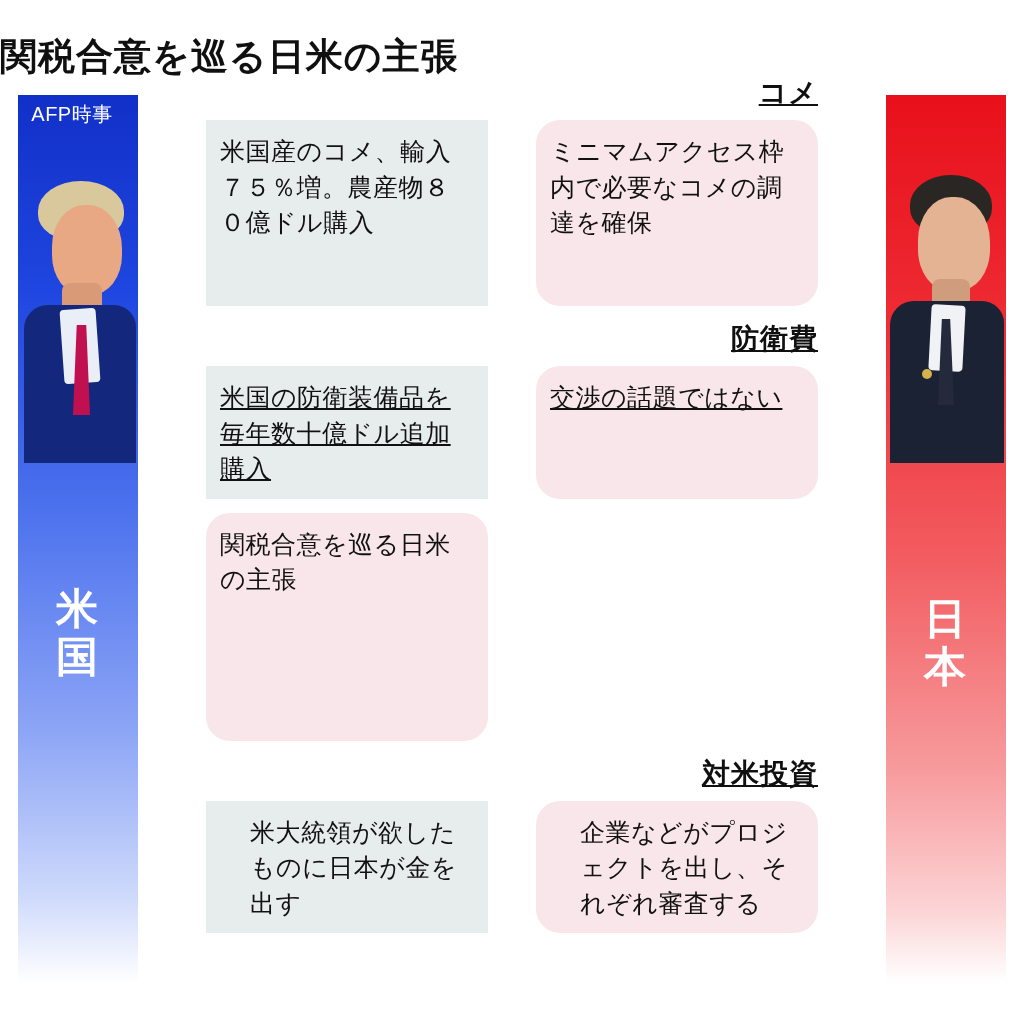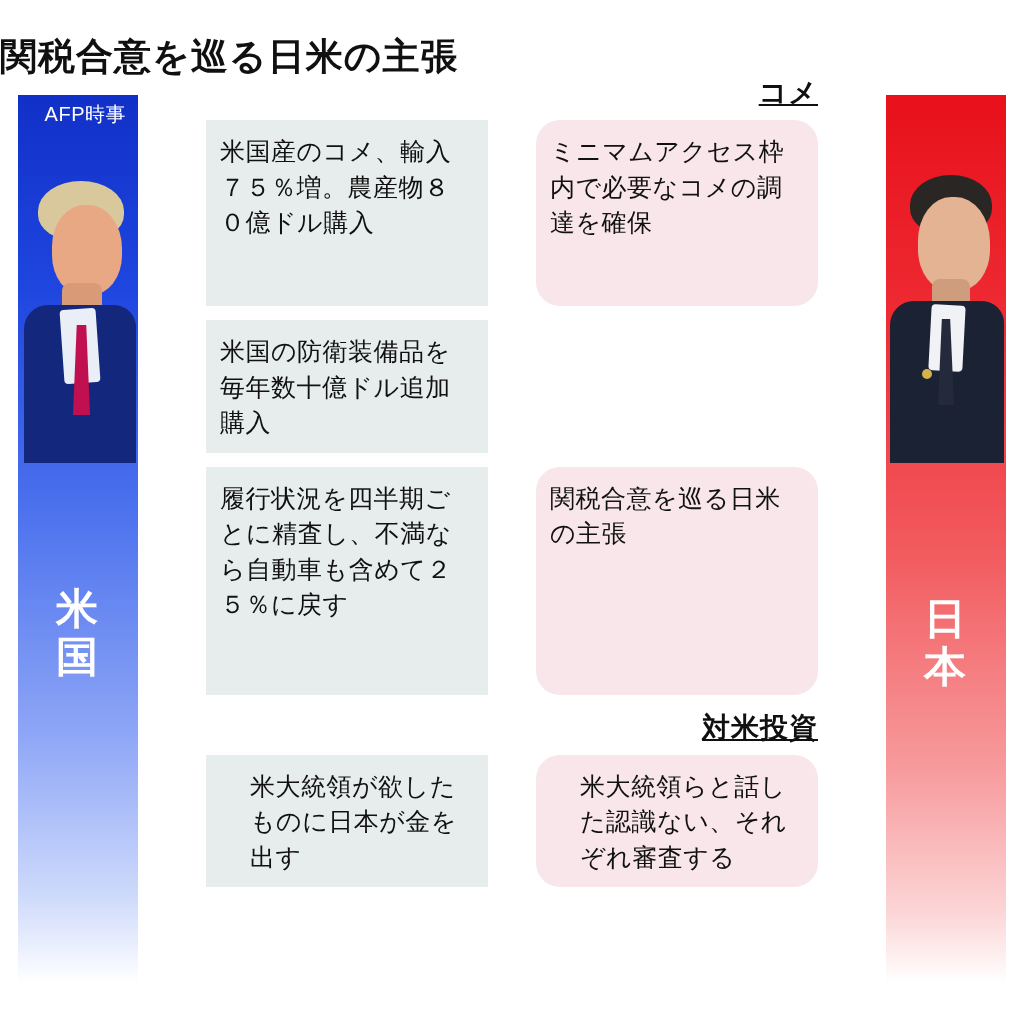--- a/index.html
+++ b/index.html
@@ -42,21 +42,21 @@
   .side-col.jp {
     right: 18px;
     background: linear-gradient(to bottom, #e8101b 0%, #ee2b33 25%, #f25c60 52%, #f79b9d 76%, #fcd5d6 92%, #ffffff 100%);
   }
 
   .credit {
     position: absolute;
     top: 6px;
     left: 0;
     width: 108px;
-    text-align: right;
+    text-align: center;
     color: #ffffff;
     font-size: 20px;
     letter-spacing: 0.5px;
   }
 
   .side-label {
     position: absolute;
     left: 0;
     width: 120px;
     text-align: center;
@@ -151,21 +151,21 @@
     color: #111111;
     letter-spacing: 0.5px;
   }
   .bubble.us { background: #e7eced; }
   .bubble.jp { background: #f8e6ea; border-radius: 24px; }
 
   .section { margin-bottom: 14px; }
   .section:last-child { margin-bottom: 15px; }
 
   .sec-kome   .bubble { min-height: 186px; }
-  .sec-bouei  .bubble { min-height: 132px; }
+  .sec-bouei  .bubble { min-height: 132px; text-decoration: underline; }
   .sec-kensho .bubble { min-height: 228px; }
   .sec-toushi .bubble { min-height: 132px; padding-left: 44px; }
 
   .heading-kome { margin-top: 0; }
 </style>
 </head>
 <body>
 
 <div class="page-title">関税合意を巡る日米の主張</div>
 
@@ -205,33 +205,34 @@
 
   <div class="section sec-kome">
     <div class="section-heading heading-kome">コメ</div>
     <div class="row">
       <div class="bubble us">米国産のコメ、輸入７５％増。農産物８０億ドル購入</div>
       <div class="bubble jp">ミニマムアクセス枠内で必要なコメの調達を確保</div>
     </div>
   </div>
 
   <div class="section sec-bouei">
+    <div class="section-heading">防衛費</div>
     <div class="row">
       <div class="bubble us">米国の防衛装備品を毎年数十億ドル追加購入</div>
+      <div class="bubble jp">交渉の話題ではない</div>
     </div>
   </div>
 
   <div class="section sec-kensho">
     <div class="row">
-      <div class="bubble us">履行状況を四半期ごとに精査し、不満なら自動車も含めて２５％に戻す</div>
       <div class="bubble jp">関税合意を巡る日米の主張</div>
     </div>
   </div>
 
   <div class="section sec-toushi">
     <div class="section-heading">対米投資</div>
     <div class="row">
       <div class="bubble us">米大統領が欲したものに日本が金を出す</div>
-      <div class="bubble jp">米大統領らと話した認識ない、それぞれ審査する</div>
+      <div class="bubble jp">企業などがプロジェクトを出し、それぞれ審査する</div>
     </div>
   </div>
 
 </div>
 
 </body></html>

